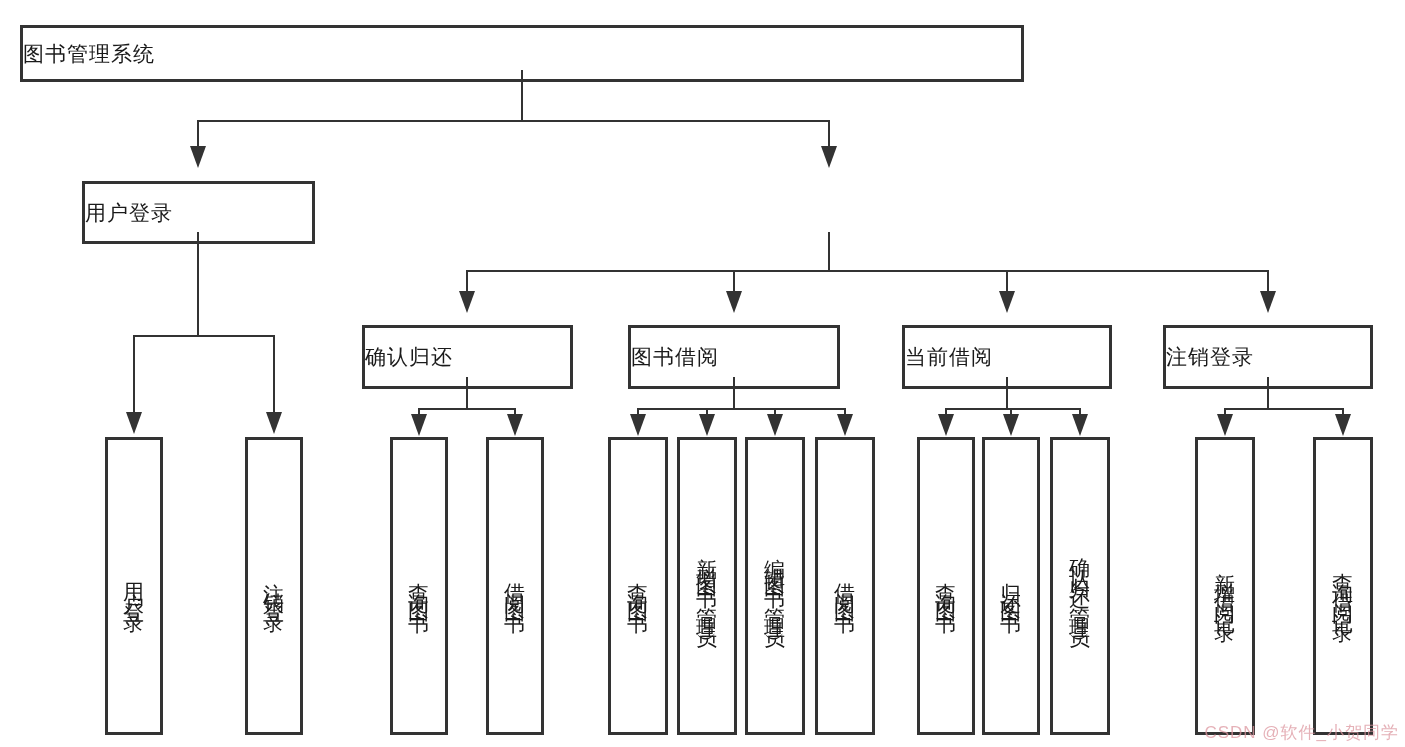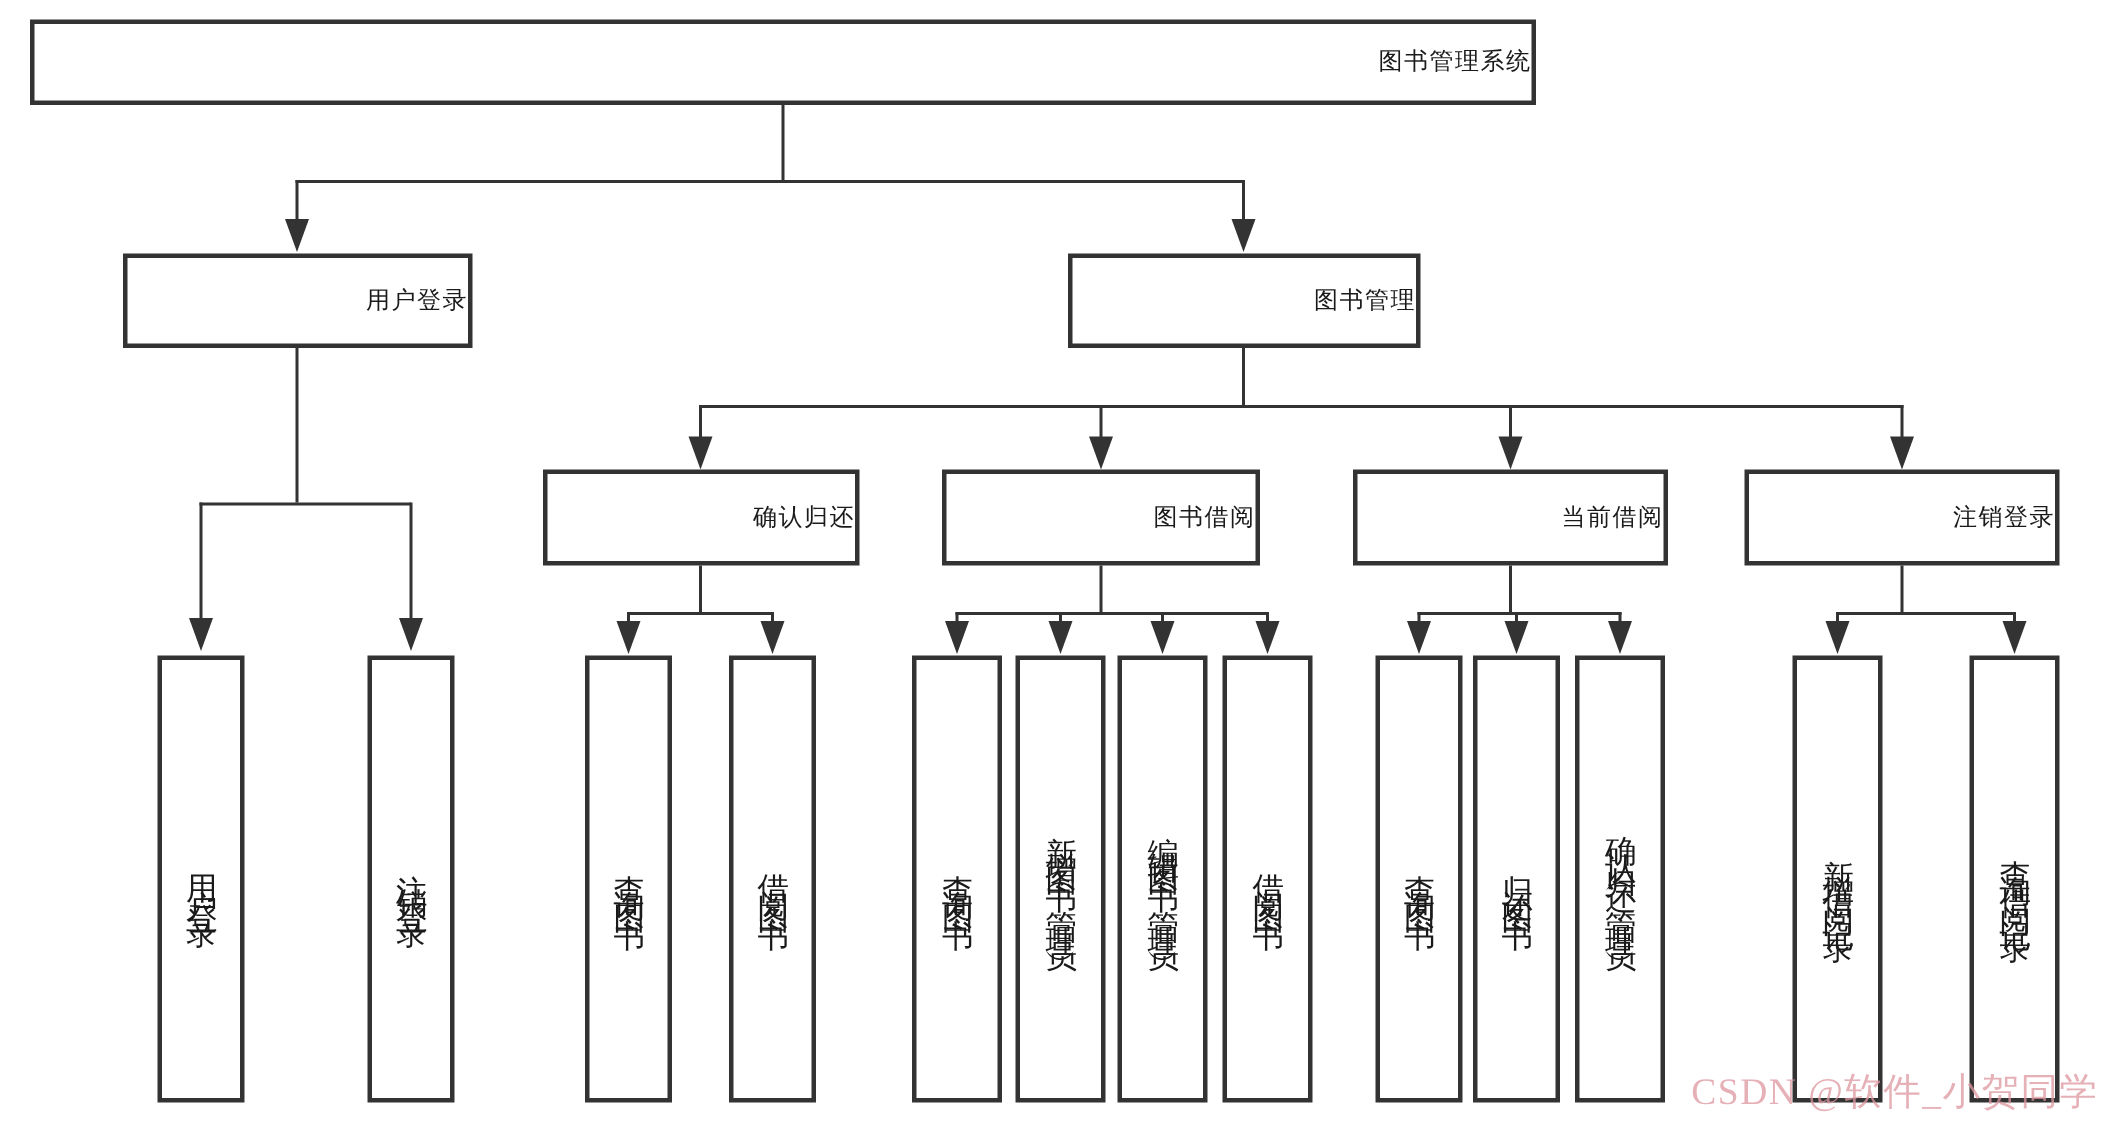--- a/index.html
+++ b/index.html
@@ -14,24 +14,25 @@
     background:var(--bg);
     font-family:"Liberation Sans","DejaVu Sans",sans-serif;
     color:var(--text);
     overflow:hidden;
   }
   .box{
     position:absolute;
     box-sizing:border-box;
     border:3px solid var(--line);
     background:var(--bg);
-    display:flex;align-items:center;justify-content:flex-end;
-    font-size:16px;
+    display:flex;align-items:center;justify-content:flex-start;
+    font-size:21px;
     letter-spacing:1px;
     white-space:nowrap;
+    margin-top:12px;
   }
   .vbox{
     position:absolute;
     box-sizing:border-box;
     border:3px solid var(--line);
     background:var(--bg);
     display:flex;align-items:center;justify-content:center;
   }
   .vtext{
     writing-mode:vertical-rl;
@@ -45,48 +46,44 @@
   .hline{position:absolute;height:2px;background:var(--line);}
   .arrow{
     position:absolute;width:0;height:0;
     border-left:8px solid transparent;
     border-right:8px solid transparent;
     border-top:22px solid var(--line);
   }
   .watermark{
     position:absolute;
     right:6px;bottom:3px;
-    font-size:25px;
+    font-size:17px;
     letter-spacing:1px;
     opacity:0.75;
     pointer-events:none;
-    font-family:Liberation Serif, serif;
   }
 </style>
 </head>
 <body>
 
 <div id="canvas">
 
   <div class="box" style="left:20px;top:13px;width:1004px;height:57px;">
     <span>图书管理系统</span>
   </div>
 
   <div class="vline" style="left:521px;top:70px;height:50px;"></div>
   <div class="hline" style="left:197px;top:120px;width:633px;"></div>
   <div class="vline" style="left:197px;top:120px;height:28px;"></div>
   <div class="arrow" style="left:190px;top:146px;"></div>
   <div class="vline" style="left:828px;top:120px;height:28px;"></div>
   <div class="arrow" style="left:821px;top:146px;"></div>
 
   <div class="box" style="left:82px;top:169px;width:233px;height:63px;">
     <span>用户登录</span>
-  </div>
-  <div class="box" style="left:712px;top:169px;width:235px;height:63px;">
-    <span>图书管理</span>
   </div>
 
   <div class="vline" style="left:197px;top:232px;height:103px;"></div>
   <div class="hline" style="left:133px;top:335px;width:141px;"></div>
   <div class="vline" style="left:133px;top:335px;height:77px;"></div>
   <div class="arrow" style="left:126px;top:412px;"></div>
   <div class="vline" style="left:273px;top:335px;height:77px;"></div>
   <div class="arrow" style="left:266px;top:412px;"></div>
 
   <div class="vline" style="left:828px;top:232px;height:38px;"></div>

